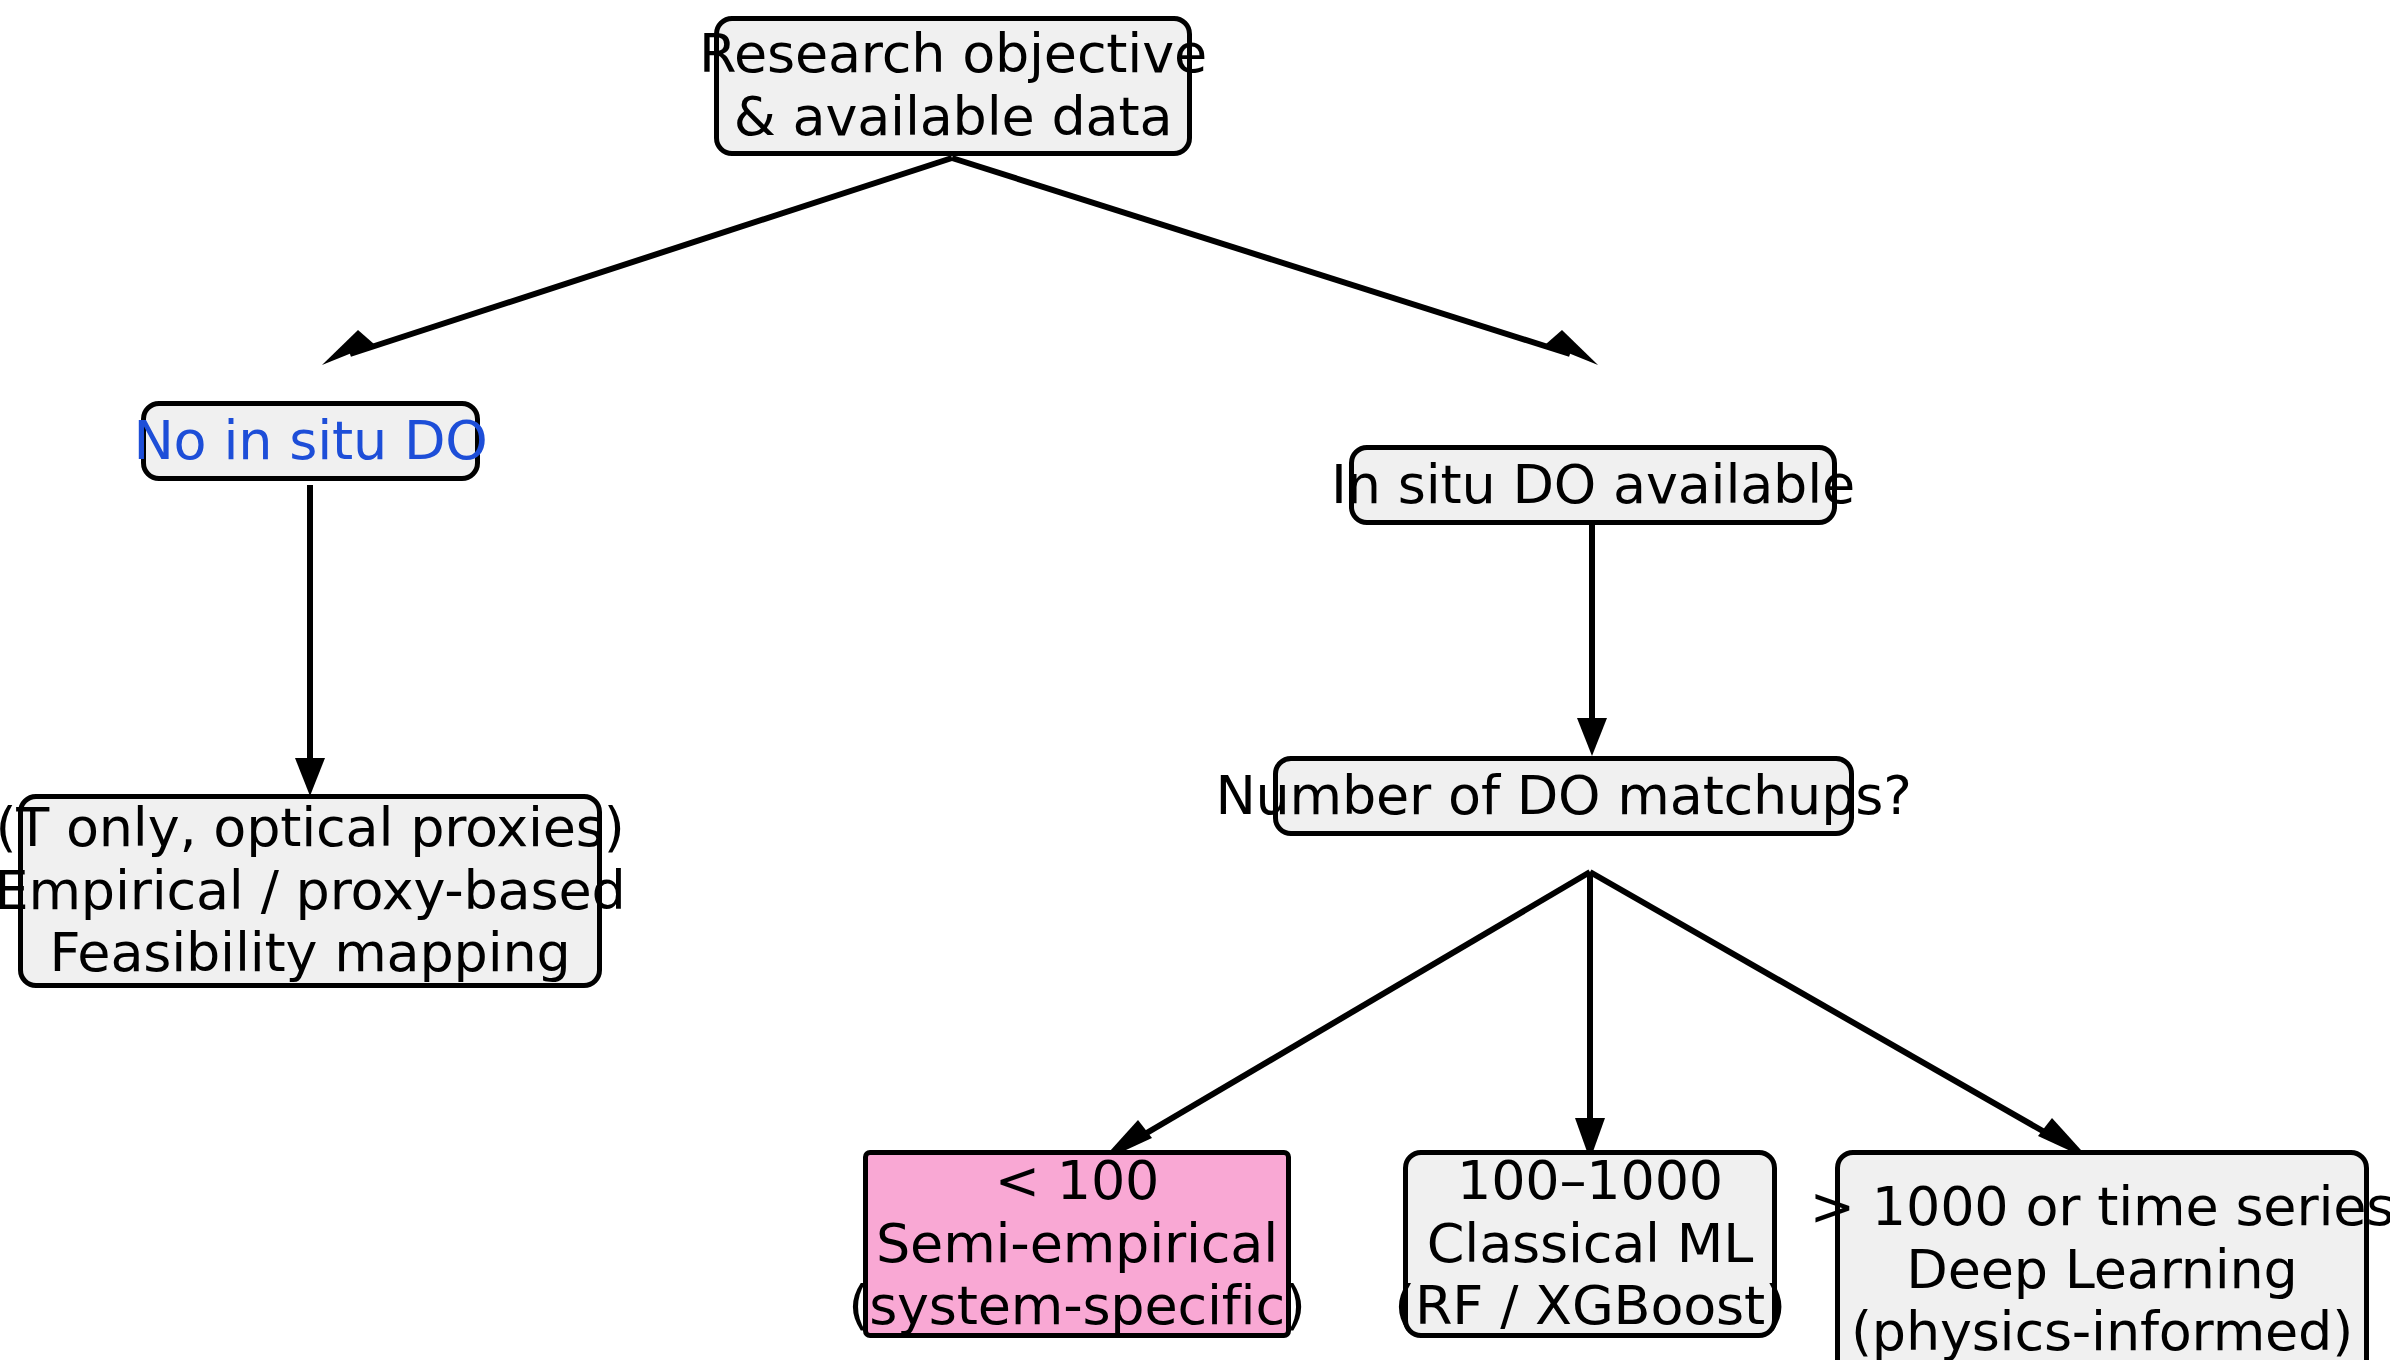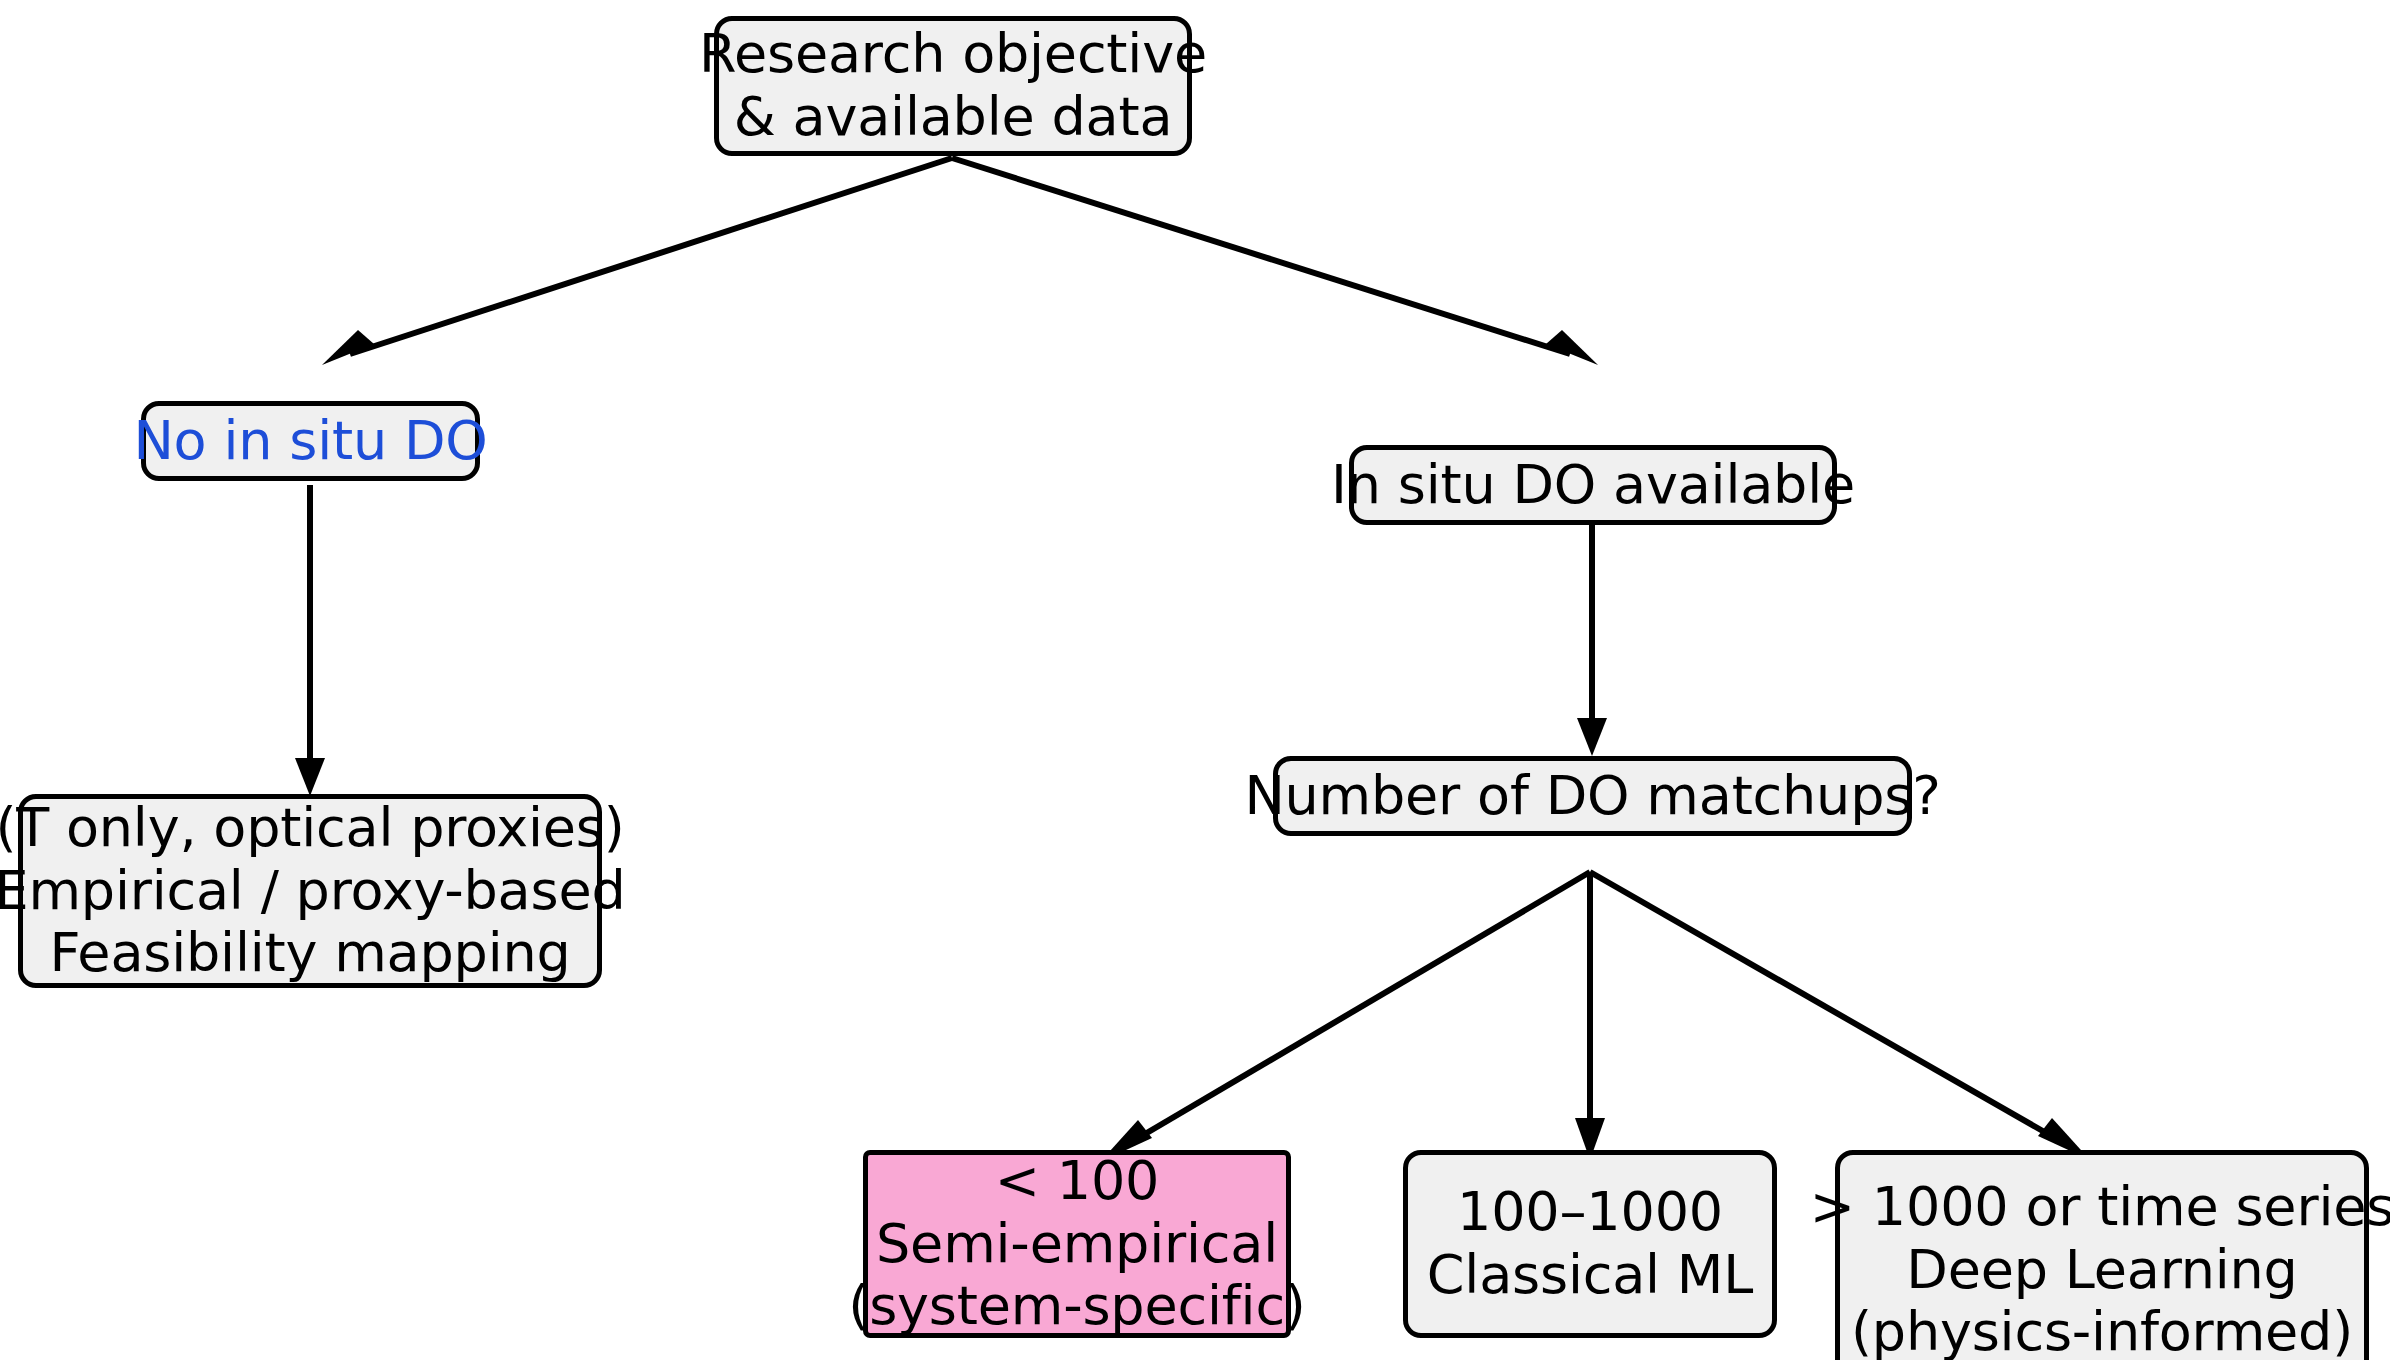--- a/index.html
+++ b/index.html
@@ -104,33 +104,34 @@
   <div class="node" id="node-do-avail" style="left: 1349px; top: 401px; width: 488px; height: 80px; background: rgb(240, 240, 240); border-color: rgb(0, 0, 0); color: rgb(0, 0, 0); margin-top: 44px;">
     <span class="line">In situ DO available</span>
   </div>
 
   <div class="node" id="node-empirical" style="left: 18px; top: 794px; width: 584px; height: 194px; background: rgb(240, 240, 240); border-color: rgb(0, 0, 0); color: rgb(0, 0, 0);">
     <span class="line">(T only, optical proxies)</span>
     <span class="line">Empirical / proxy-based</span>
     <span class="line">Feasibility mapping</span>
   </div>
 
-  <div class="node" id="node-matchups" style="left: 1273px; top: 756px; width: 639px; height: 80px; background: rgb(240, 240, 240); border-color: rgb(0, 0, 0); color: rgb(0, 0, 0);">
+  <div class="node" id="node-matchups" style="left: 1273px; top: 756px; width: 581px; height: 80px; background: rgb(240, 240, 240); border-color: rgb(0, 0, 0); color: rgb(0, 0, 0);">
     <span class="line">Number of DO matchups?</span>
   </div>
 
   <div class="node" id="node-lt100" style="left: 863px; top: 1150px; width: 428px; height: 188px; background: #f9a8d4; border-color: rgb(0, 0, 0); color: rgb(0, 0, 0); border-radius: 7px;">
     <span class="line">&lt; 100</span>
     <span class="line">Semi-empirical</span>
     <span class="line">(system-specific)</span>
   </div>
 
   <div class="node" id="node-mid" style="left: 1403px; top: 1150px; width: 374px; height: 188px; background: rgb(240, 240, 240); border-color: rgb(0, 0, 0); color: rgb(0, 0, 0);">
     <span class="line">100–1000</span>
     <span class="line">Classical ML</span>
+    <span class="line">(RF / XGBoost)</span>
   </div>
 
   <div class="node" id="node-gt1000" style="left: 1835px; top: 1150px; width: 534px; height: 240px; background: rgb(240, 240, 240); border-color: rgb(0, 0, 0); color: rgb(0, 0, 0);">
     <span class="line">&gt; 1000 or time series</span>
     <span class="line">Deep Learning</span>
     <span class="line">(physics-informed)</span>
   </div>
 
 </div>
 

